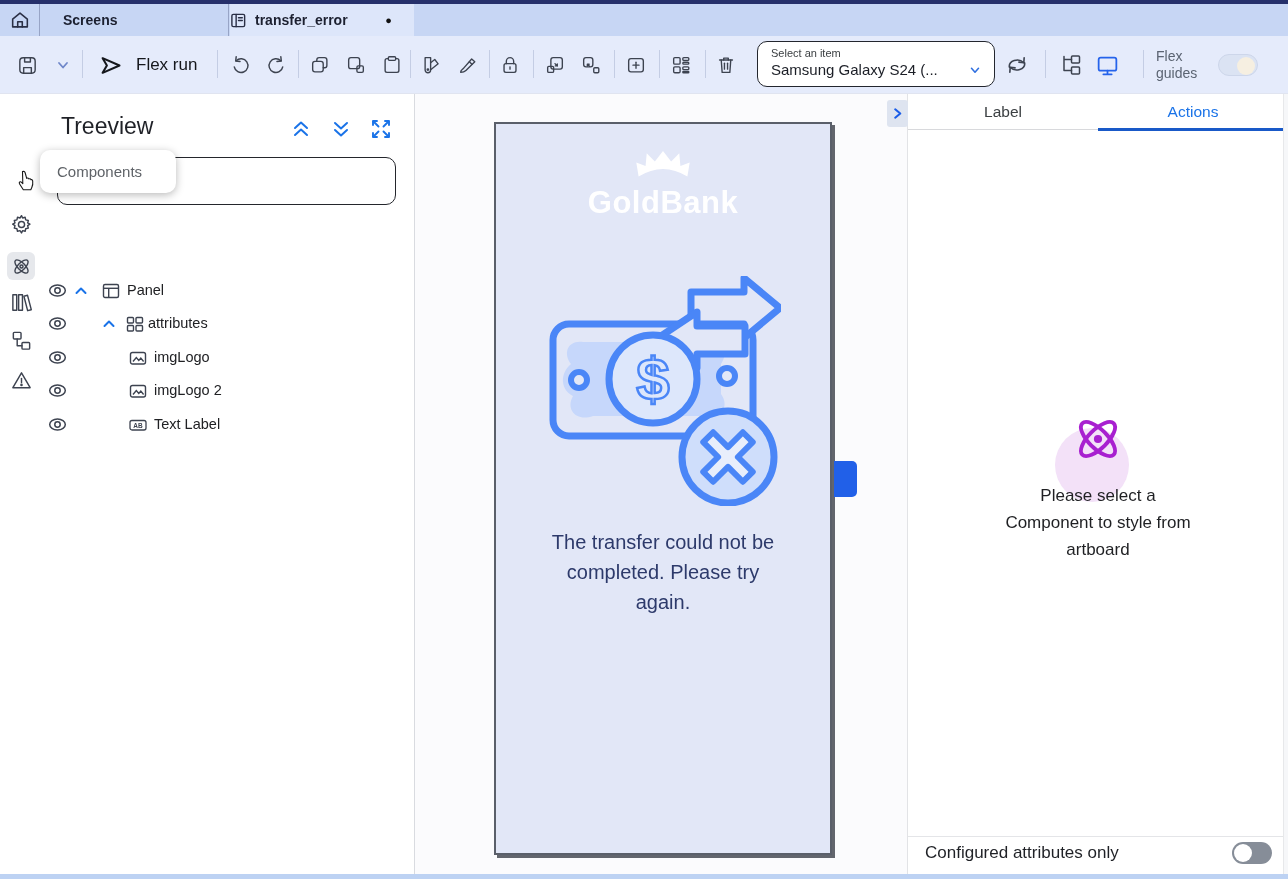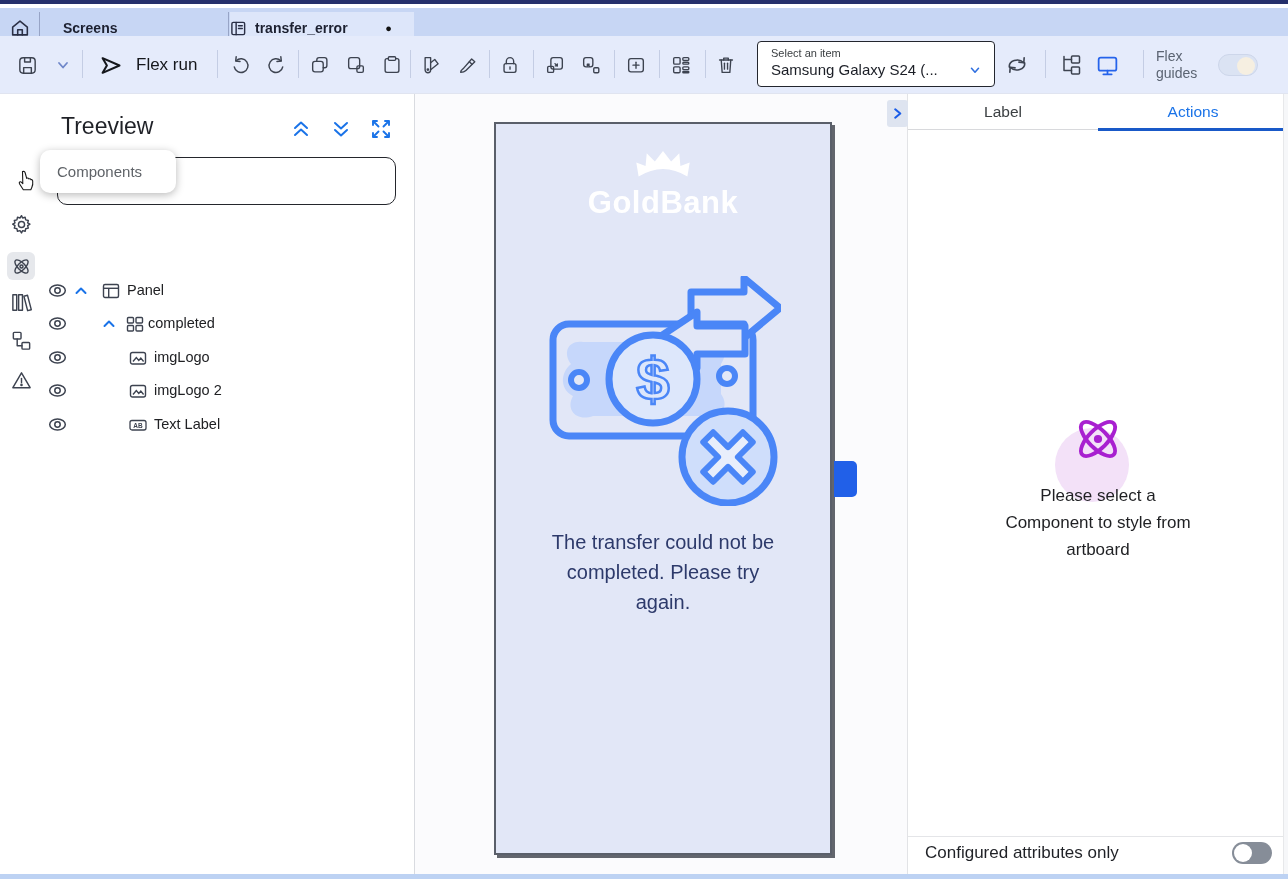--- a/index.html
+++ b/index.html
@@ -1,36 +1,36 @@
 <!DOCTYPE html>
 <html><head>
 <meta charset="utf-8">
 <style>
   * { margin:0; padding:0; box-sizing:border-box; }
   html,body { width:1288px; height:879px; overflow:hidden; background:#fff;
     font-family:"Liberation Sans", sans-serif; position:relative; }
 
   
   .top-strip { position:absolute; left:0; top:0; width:1288px; height:4px; background:#26306b; z-index:5; }
-  .tabbar { position:absolute; left:0; top:8px; width:1288px; height:36px; background:#c7d6f4; }
+  .tabbar { position:absolute; left:0; top:0; width:1288px; height:36px; background:#c7d6f4; }
   .home-btn { position:absolute; left:0; top:4px; width:40px; height:32px; display:flex; align-items:center; justify-content:center; border-right:1px solid #97a4c6; }
   .tab { position:absolute; top:4px; height:32px; display:flex; align-items:center; font-size:14px; font-weight:700; color:#1c2030; }
   .tab-screens { left:41px; width:188px; padding-left:22px; border-right:1px solid #97a4c6; }
   .tab-active { left:230px; width:184px; background:#dde6fa; gap:8px; }
   .tab-dot { position:absolute; right:22px; font-size:11px; color:#111; }
 
   
   .toolbar { position:absolute; left:0; top:36px; width:1288px; height:58px; background:#e5ebfb; border-bottom:1px solid #e0e4f0; }
   .tb-abs { position:absolute; top:36px; height:58px; display:flex; align-items:center; gap:10px; }
   .tb-btn { width:26px; height:26px; display:flex; align-items:center; justify-content:center; cursor:pointer; }
   .tb-div { position:absolute; top:50px; width:1px; height:28px; background:#c4cde4; }
   .run-label { font-size:17px; color:#15171c; font-weight:500; margin-left:2px; }
   svg.ic { stroke:#3d4350; stroke-width:1.5; fill:none; stroke-linecap:round; stroke-linejoin:round; }
   svg.ic-blue { stroke:#2563eb; stroke-width:1.7; fill:none; stroke-linecap:round; stroke-linejoin:round; }
-  .device-select { position:absolute; left:757px; top:41px; width:238px; height:46px; background:#fff; border:1.5px solid #23262e; border-radius:4px; padding:5px 12px 0 13px; cursor:pointer; }
+  .device-select { position:absolute; left:757px; top:41px; width:238px; height:46px; background:#fff; border:1.5px solid #23262e; border-radius:10px; padding:5px 12px 0 13px; cursor:pointer; }
   .device-label { font-size:11px; color:#3c4043; }
   .device-value { font-size:15px; color:#1b1e26; margin-top:2px; display:flex; justify-content:space-between; align-items:center; }
   .flex-guides { position:absolute; left:1156px; top:36px; height:58px; display:flex; align-items:center; gap:14px; }
   .flex-guides-label { font-size:14px; line-height:17px; color:#5b6472; width:48px; }
   .toggle { width:40px; height:22px; border-radius:11px; position:relative; cursor:pointer; }
   .toggle-flex { background:#dbe3f3; border:1px solid #cdd6ea; }
   .toggle-flex .knob { position:absolute; right:2px; top:1.5px; width:18px; height:18px; border-radius:50%; background:#f6efe1; }
   .toggle-gray { background:#868d98; }
   .toggle-gray .knob { position:absolute; left:2px; top:2px; width:18px; height:18px; border-radius:50%; background:#fff; }
 
@@ -390,21 +390,21 @@
         </svg></span>
     <span class="chev" style="left:61px;"><svg width="16" height="16" viewBox="0 0 16 16" style="fill:none;stroke:#1a73e8;stroke-width:2;stroke-linecap:round;stroke-linejoin:round">
           <polyline points="3.5,10 8,5.5 12.5,10"></polyline>
         </svg></span>
     <span class="ticon" style="left:86px;"><svg width="18" height="18" viewBox="0 0 18 18" style="fill:none;stroke:#3d4350;stroke-width:1.4">
           <rect x="1.5" y="2.5" width="6" height="5.5" rx="1"></rect>
           <rect x="10" y="2.5" width="6.5" height="5.5" rx="1"></rect>
           <rect x="1.5" y="10.5" width="6" height="5.5" rx="1"></rect>
           <rect x="10" y="10.5" width="6.5" height="5.5" rx="1"></rect>
         </svg></span>
-    <span class="tlabel" style="left:108px;">completed</span>
+    <span class="tlabel" style="left:108px;">attributes</span>
   </div>
 
   <div class="trow" style="top:228px;">
     <span class="eye"><svg width="19" height="19" viewBox="0 0 19 19" style="fill:none;stroke:#3d4350;stroke-width:1.5">
           <ellipse cx="9.5" cy="9.5" rx="7.8" ry="5.6"></ellipse>
           <circle cx="9.5" cy="9.5" r="2.7"></circle>
         </svg></span>
     <span class="ticon" style="left:89px;"><svg width="18" height="18" viewBox="0 0 18 18" style="fill:none;stroke:#3d4350;stroke-width:1.4">
           <rect x="1.5" y="3.5" width="15" height="11.5" rx="2"></rect>
           <path d="M4 12.5 l3.3-4 2.5 3 2-2.4 2.8 3.4"></path>

